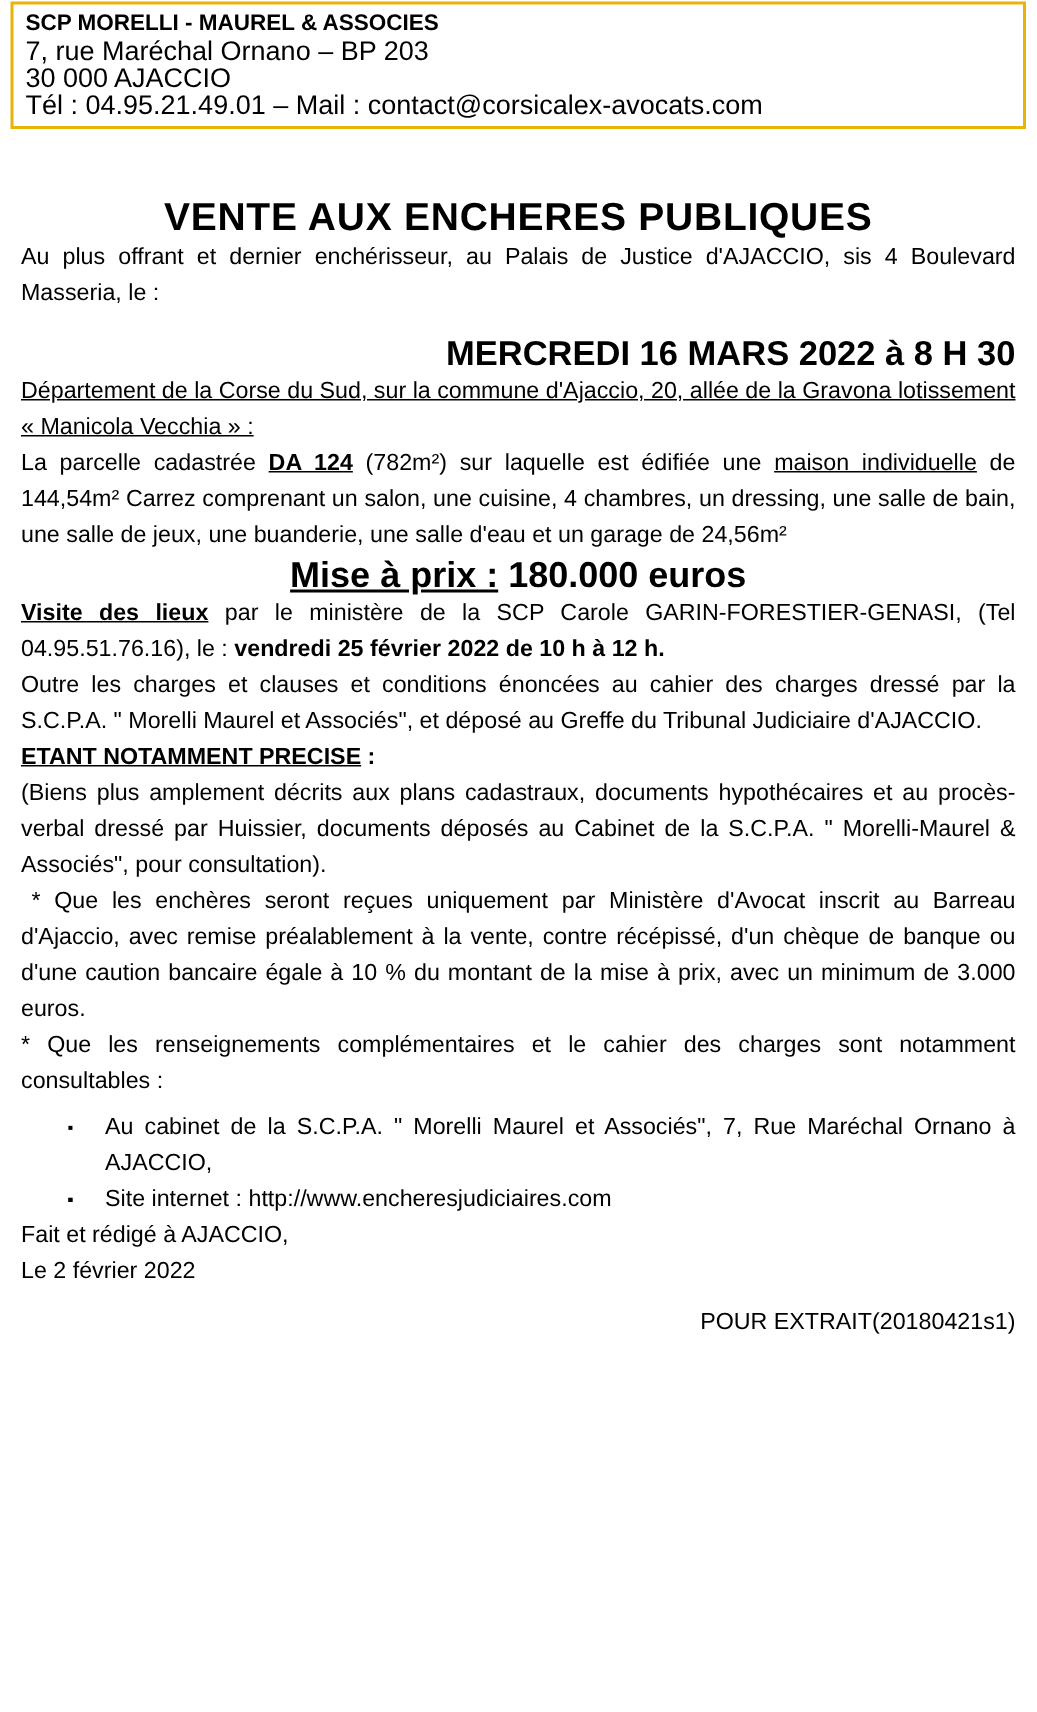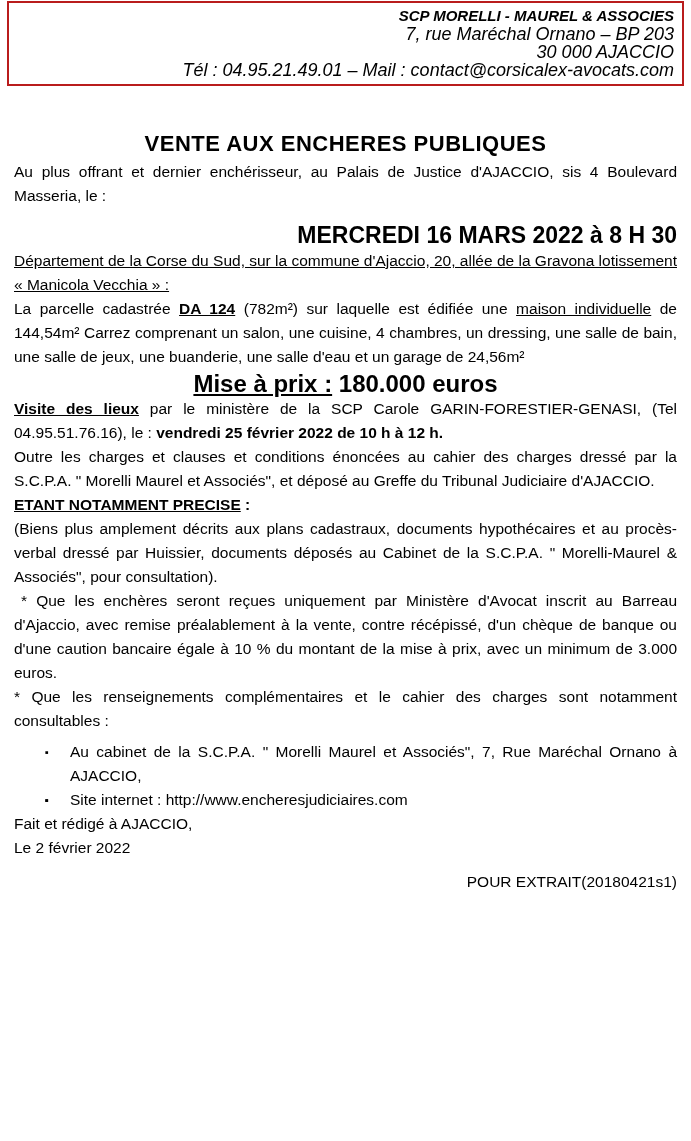--- a/index.html
+++ b/index.html
@@ -15,40 +15,39 @@
     color: #000000;
   }
   .page {
     width: 691px;
     height: 1141px;
     background: #ffffff;
     position: relative;
   }
   .letterhead {
     margin: 1px 7px 0 7px;
-    border: 2px solid #b91c1c;
+    border: 2px solid #eab308;
     padding: 4px 8px 5px 8px;
-    text-align: right;
-    font-style: italic;
+    text-align: left;
   }
   .firm {
     font-weight: bold;
     font-size: 15px;
     line-height: 18px;
   }
   .lh-line {
     font-size: 18px;
     line-height: 18px;
   }
   .content {
     margin: 0 14px;
   }
   .doc-title {
     margin: 42px 0 0 0;
-    font-size: 22px;
+    font-size: 26px;
     line-height: 32px;
     font-weight: bold;
     text-align: center;
     letter-spacing: 0.5px;
   }
   p.body {
     margin: 0;
     font-size: 15.5px;
     line-height: 24px;
     text-align: justify;

